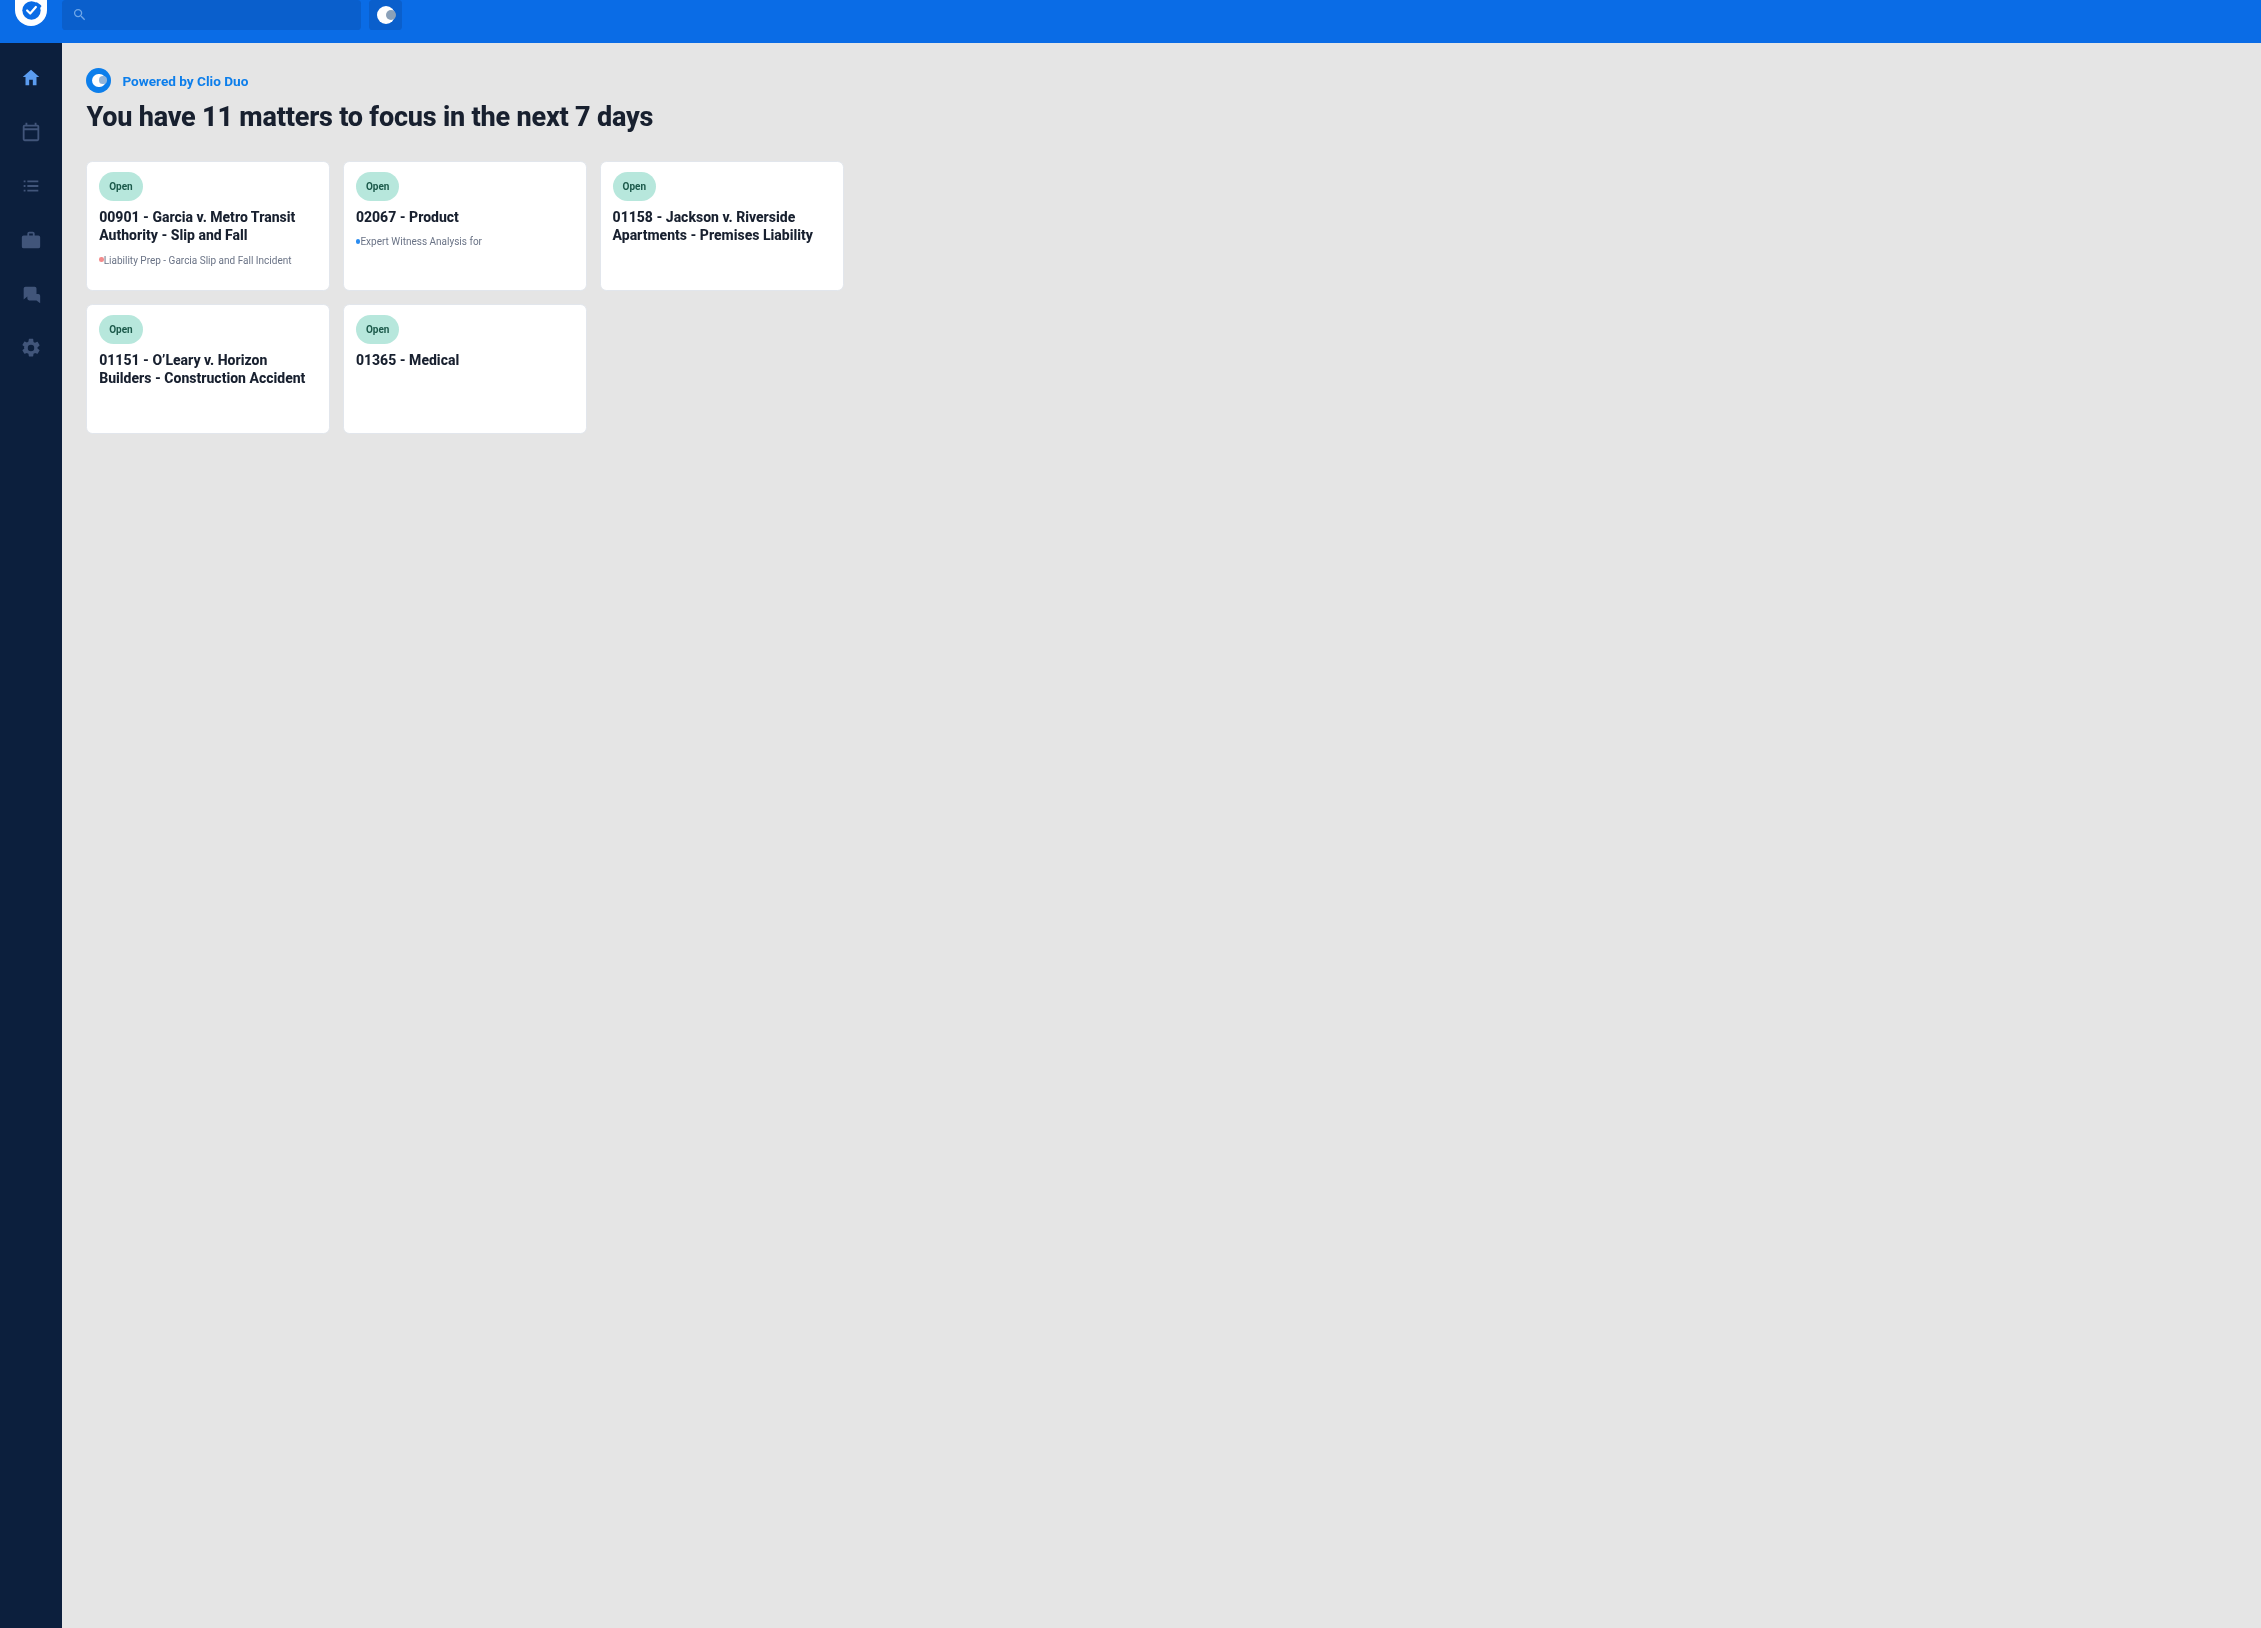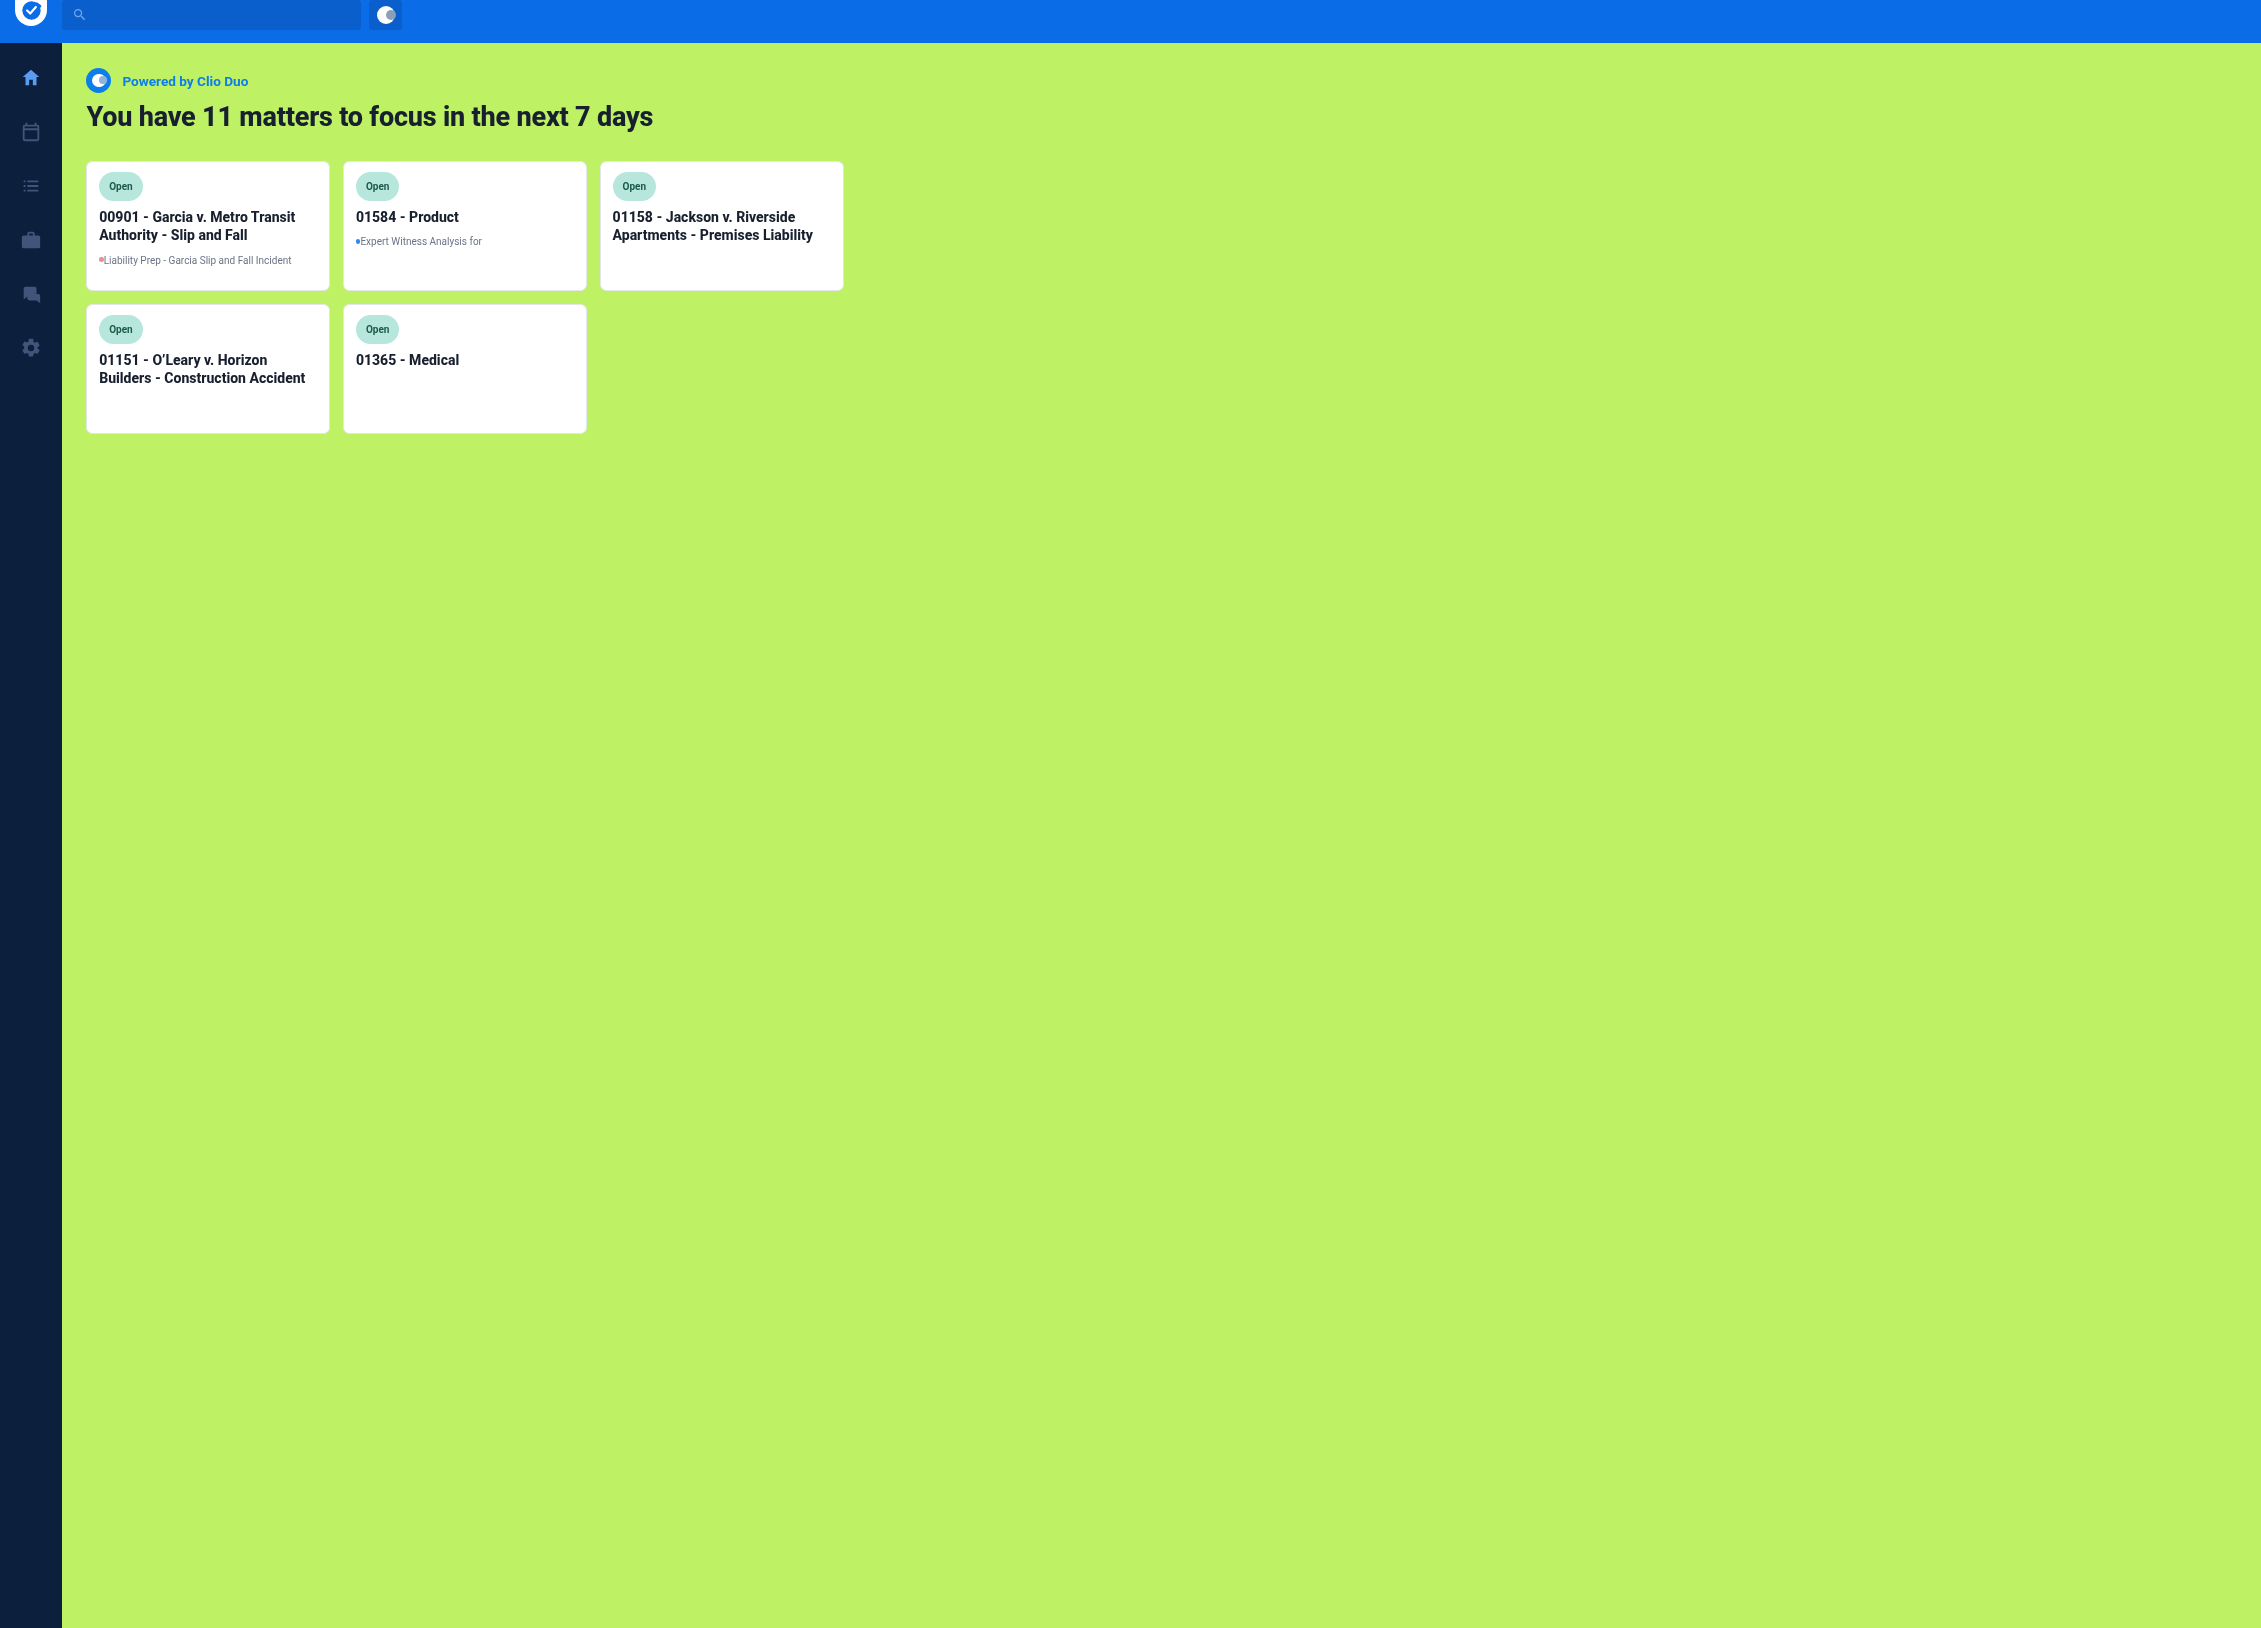--- a/index.html
+++ b/index.html
@@ -102,21 +102,21 @@
     cursor: pointer;
   }
   .side-item svg { width: 22px; height: 22px; fill: #41557a; }
   .side-item.active svg { fill: #5b9cf0; }
 
   
   .main {
     flex: 1;
     padding: 25px 0 0 24.4px;
     overflow: hidden;
-    background: #bef264;
+    background: #e5e5e5;
   }
 
   .powered-row {
     display: flex;
     align-items: center;
     gap: 11px;
     margin-bottom: 8.1px;
   }
   .powered-badge {
     width: 25px; height: 25px;
@@ -310,21 +310,21 @@
         <span class="status-pill">Open</span>
         <div class="matter-title">00901 - Garcia v. Metro Transit Authority - Slip and Fall</div>
         <div class="task-row">
           <span class="task-dot salmon"></span>
           <span>Liability Prep - Garcia Slip and Fall Incident</span>
         </div>
       </div>
 
       <div class="card">
         <span class="status-pill">Open</span>
-        <div class="matter-title">01584 - Product</div>
+        <div class="matter-title">02067 - Product</div>
         <div class="task-row">
           <span class="task-dot blue"></span>
           <span>Expert Witness Analysis for</span>
         </div>
       </div>
 
       <div class="card">
         <span class="status-pill">Open</span>
         <div class="matter-title">01158 - Jackson v. Riverside Apartments - Premises Liability</div>
       </div>

